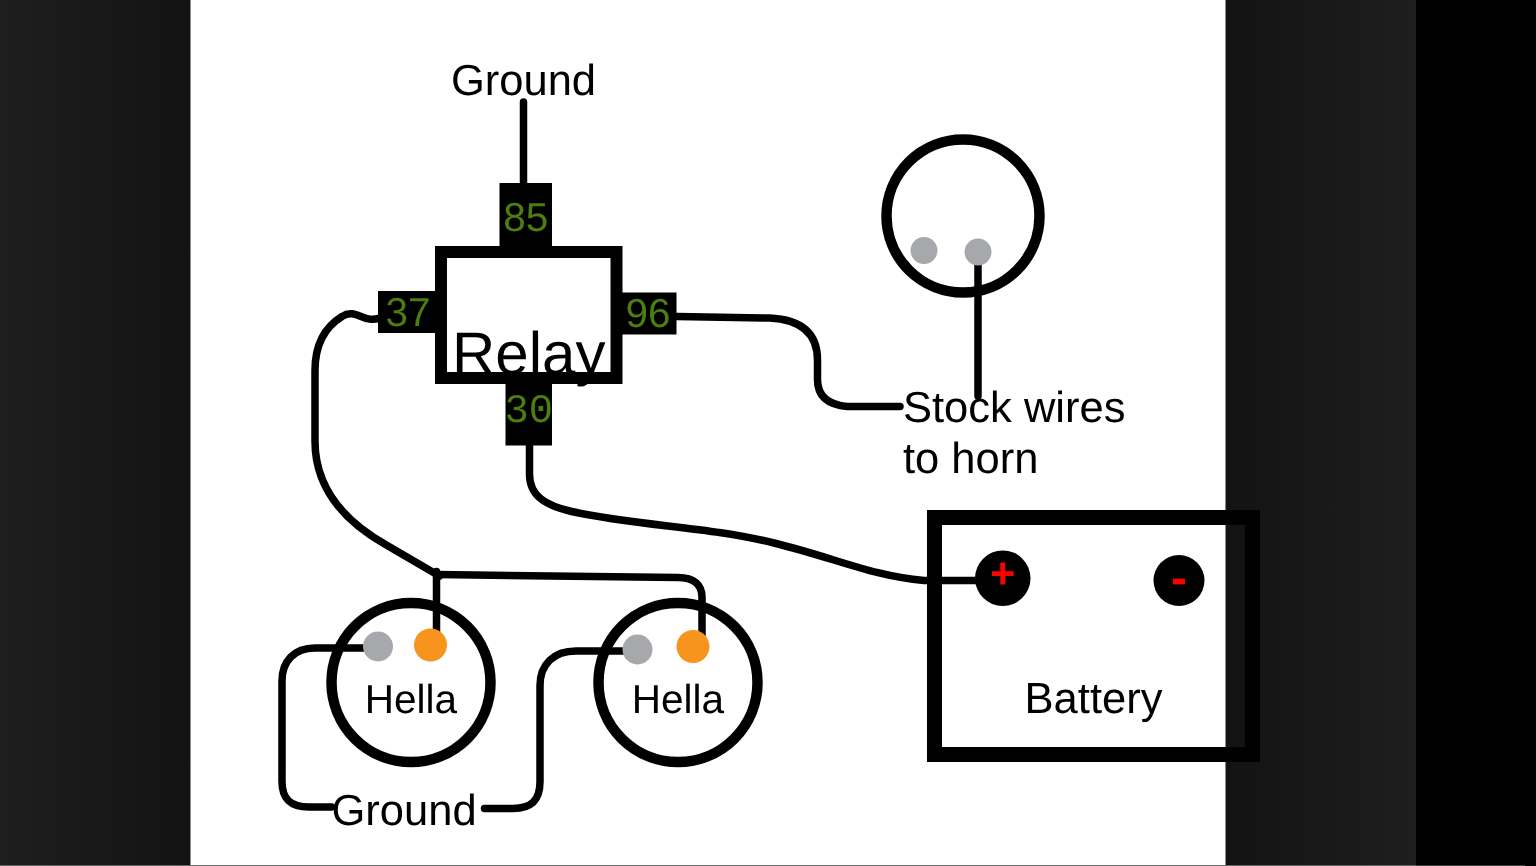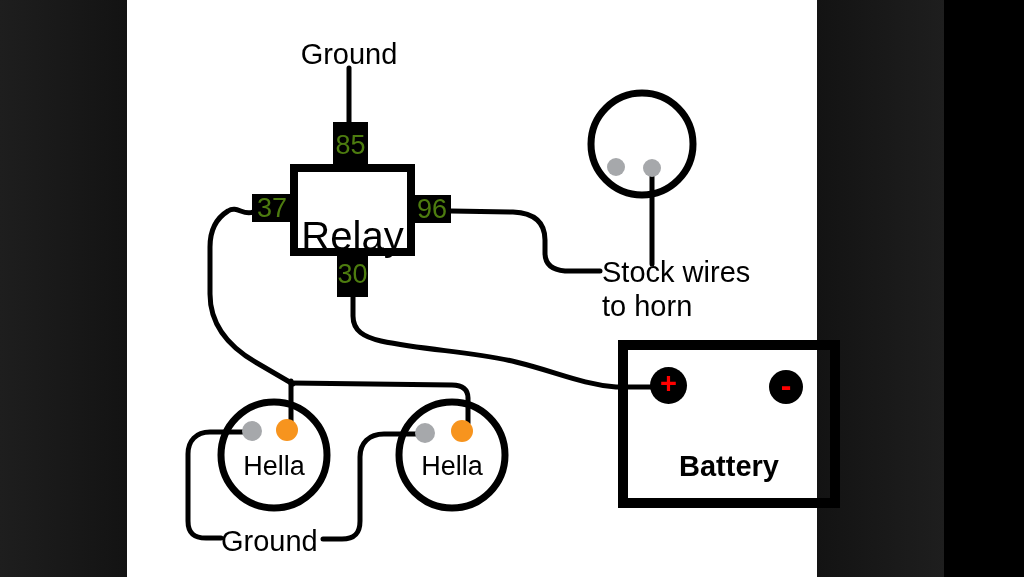--- a/index.html
+++ b/index.html
@@ -62,32 +62,32 @@
   </svg>
 
   <div class="lbl ctr" style="left:290px;top:39px;width:118px;">Ground</div>
 
   <div class="relay-box"></div>
   <div class="lbl ctr" style="left:294px;top:214px;width:117px;font-size:40px;">Relay</div>
 
   <div class="term" style="left:333px;top:122px;width:35px;height:46px;">85</div>
   <div class="term" style="left:252px;top:194px;width:40px;height:28px;">37</div>
   <div class="term" style="left:413px;top:195px;width:38px;height:28px;">96</div>
-  <div class="term" style="left:337px;top:252px;width:31px;height:45px;">30</div>
+  <div class="term" style="left:337px;top:252px;width:31px;height:45px;font-family:Liberation Mono, monospace;">30</div>
 
   <div class="lbl" style="left:602px;top:291px;">to horn</div>
   <div class="lbl" style="left:602px;top:257px;">Stock wires</div>
 
   <div class="battery-box"></div>
   <div class="batt-term plus">
     <span>+</span>
   </div>
   <div class="batt-term minus">
     <span>-</span>
   </div>
-  <div class="lbl ctr" style="left:628px;top:451px;width:202px;font-weight:bold;">Battery</div>
+  <div class="lbl ctr" style="left:628px;top:451px;width:202px;">Battery</div>
 
   <div class="lbl ctr" style="left:219px;top:452px;width:110px;font-size:27px;">Hella</div>
   <div class="lbl ctr" style="left:397px;top:452px;width:110px;font-size:27px;">Hella</div>
 
   <div class="lbl" style="left:221px;top:526px;">Ground</div>
 
 </div>
 
 </body></html>

